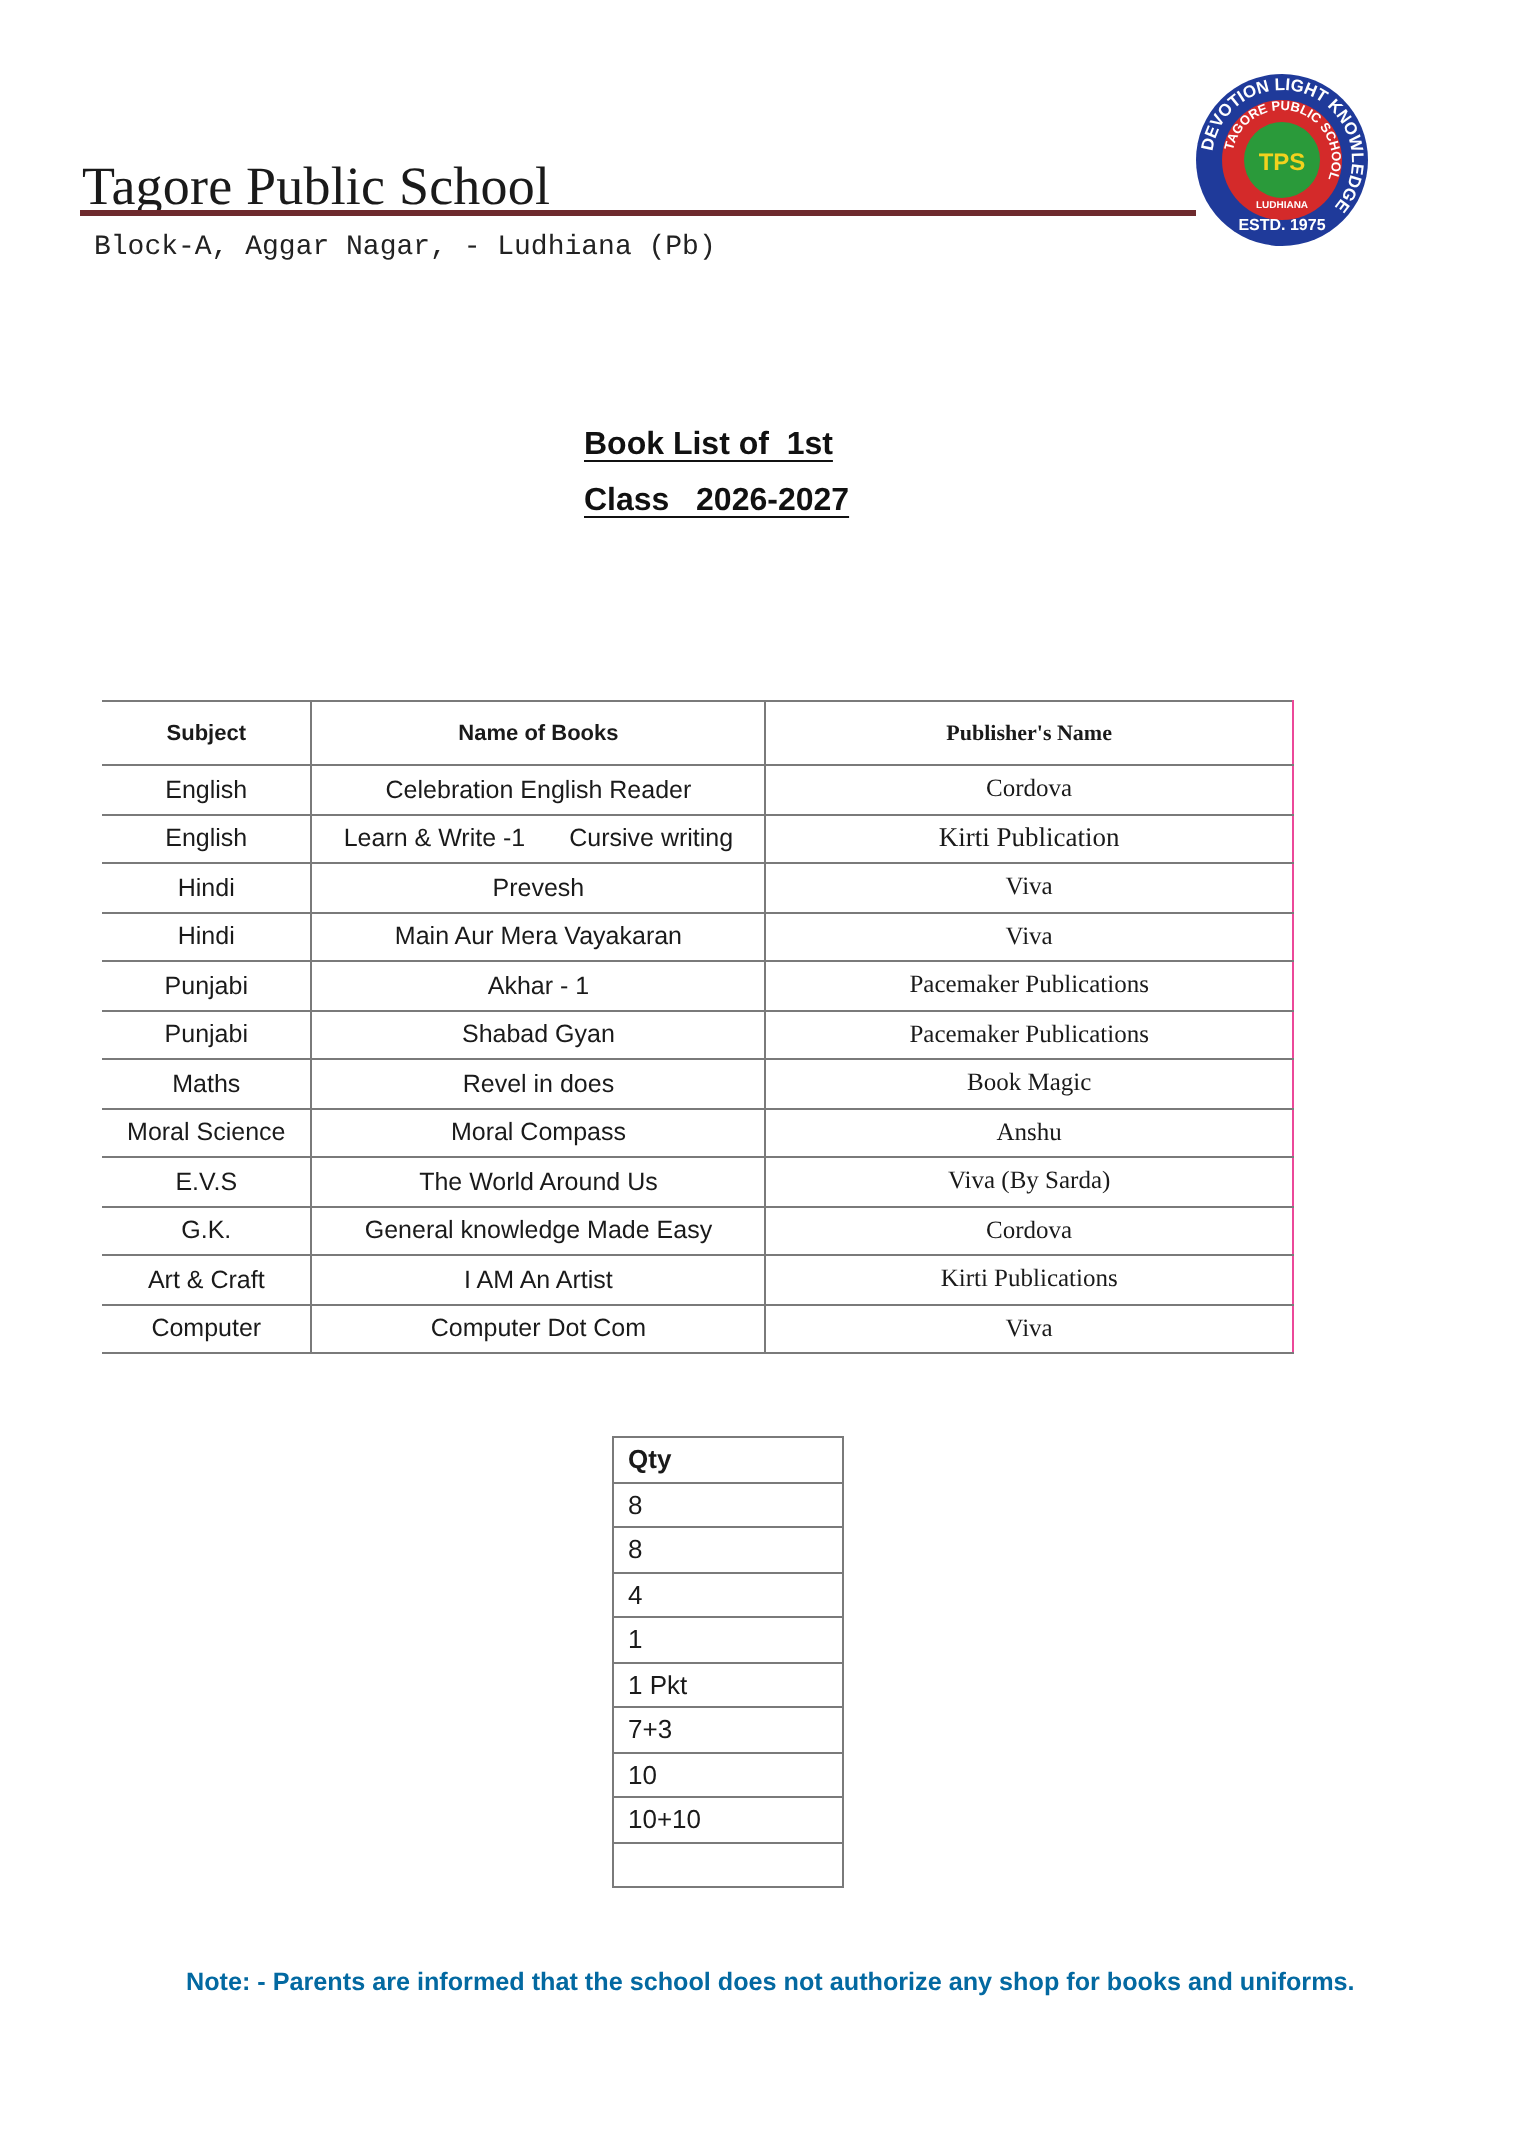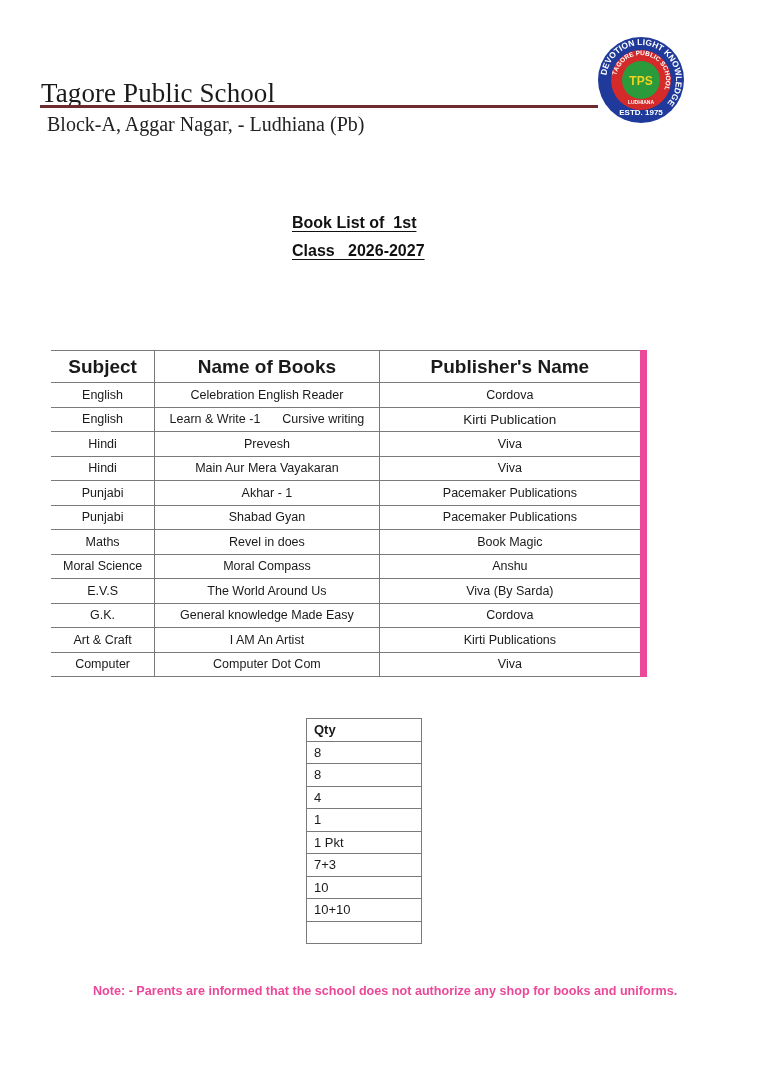--- a/index.html
+++ b/index.html
@@ -4,54 +4,54 @@
 <style>
   html, body { margin: 0; padding: 0; background: #ffffff; }
   body { width: 760px; height: 1074px; position: relative; overflow: hidden; color: #111; }
   .abs { position: absolute; }
   .school-name {
     left: 41px; top: 78px; font-family: "Liberation Serif", "DejaVu Serif", serif;
     font-size: 27px; color: #1a1a1a; letter-spacing: 0.1px; line-height: 30px;
   }
   .rule { left: 40px; top: 105px; width: 558px; height: 3px; background: #6e2a2e; }
   .address {
-    left: 47px; top: 114px; font-family: Liberation Serif, serif;
-    font-size: 20px; color: #222; line-height: 20px;
+    left: 47px; top: 114px; font-family: Liberation Mono, monospace;
+    font-size: 14px; color: #222; line-height: 20px;
   }
   .logo { left: 597px; top: 36px; width: 88px; height: 88px; }
   .doc-title {
     left: 292px; top: 209px; font-family: "Liberation Sans", "DejaVu Sans", sans-serif;
     font-weight: bold; font-size: 16px; line-height: 28px; color: #111;
   }
   .doc-title div { text-decoration: underline; text-underline-offset: 3px; white-space: pre; }
 
   table { border-collapse: collapse; font-family: "Liberation Sans", "DejaVu Sans", sans-serif; }
   .main-table { left: 51px; top: 350px; width: 596px; }
   .main-table th, .main-table td {
     border-top: 1px solid #7a7a7a; border-bottom: 1px solid #7a7a7a;
     text-align: center; padding: 0; color: #1a1a1a;
   }
-  .main-table th { height: 31px; font-size: 19px; font-weight: bold; }
+  .main-table th { height: 31px; font-size: 11px; font-weight: bold; }
   .main-table td { height: 23.5px; font-size: 12.5px; }
   .main-table .c1 { width: 96px; border-right: 1px solid #7a7a7a; }
   .main-table .c2 { width: 208px; border-right: 1px solid #7a7a7a; }
-  .main-table .c3 { width: 242px; border-right: 7px solid #ec4899; }
+  .main-table .c3 { width: 242px; border-right: 1px solid #ec4899; font-family: Liberation Serif, serif; }
   .main-table td.c3.larger { font-size: 13.5px; }
   .book-gap { display: inline-block; width: 22px; }
 
   .qty-table { left: 306px; top: 718px; width: 116px; }
   .qty-table th, .qty-table td {
     border: 1px solid #7a7a7a; text-align: left; padding: 0 0 0 7px;
     font-size: 13px; height: 21.5px; color: #1a1a1a;
   }
   .qty-table th { font-weight: bold; }
 
   .note {
     left: 53px; top: 984px; font-family: "Liberation Sans", "DejaVu Sans", sans-serif;
-    font-weight: bold; font-size: 12.6px; color: #ec4899; white-space: nowrap; padding-left: 40px;
+    font-weight: bold; font-size: 12.6px; color: #0369a1; white-space: nowrap; padding-left: 40px;
   }
 </style>
 </head>
 <body>
 
 <div class="abs school-name">Tagore Public School</div>
 <div class="abs rule"></div>
 <div class="abs address">Block-A, Aggar Nagar, - Ludhiana (Pb)</div>
 
 <svg class="abs logo" viewBox="0 0 88 88" xmlns="http://www.w3.org/2000/svg">

